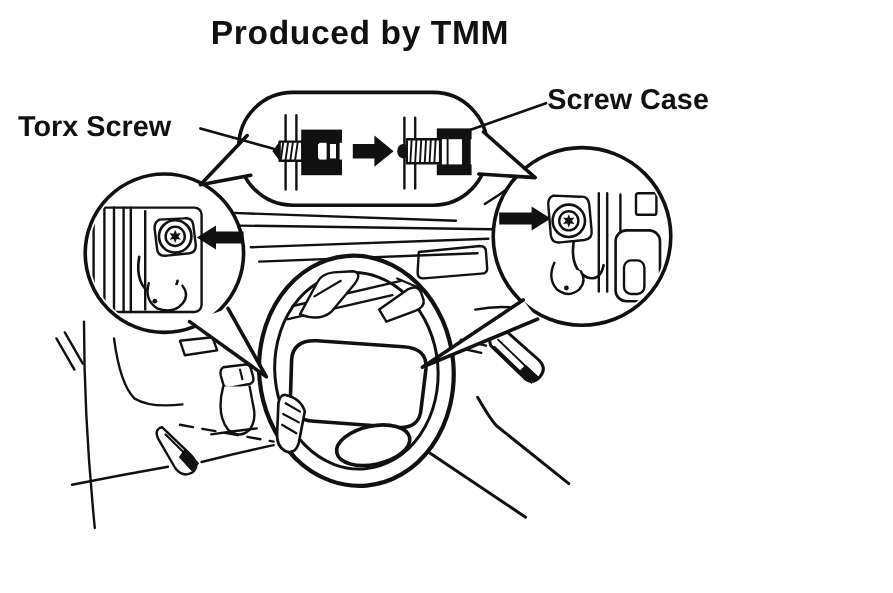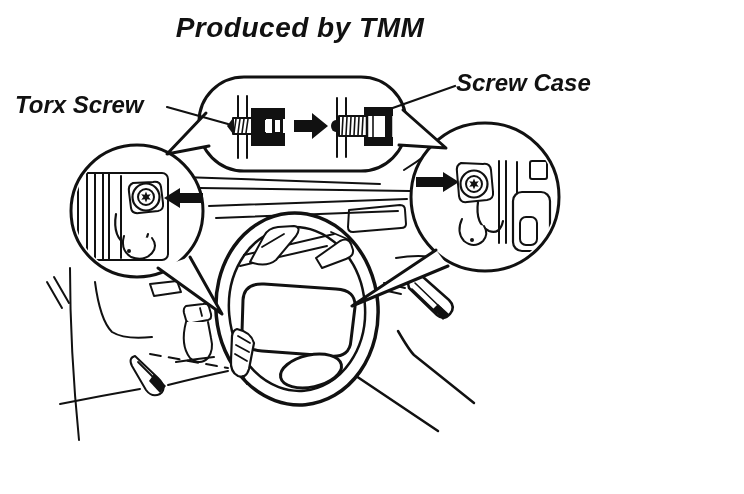--- a/index.html
+++ b/index.html
@@ -1,18 +1,18 @@
 <!DOCTYPE html>
 <html><head>
 <meta charset="utf-8">
 <style>
   html,body{margin:0;padding:0;background:#fff;}
   .page{
     width:744px;height:494px;position:relative;overflow:hidden;
-    background:#fff;font-family:"Liberation Sans", sans-serif;font-style:italic;
+    background:#fff;font-family:"Liberation Sans", sans-serif;
   }
   svg{display:block;width:744px;height:494px;}
   text{font-family:"Liberation Sans", sans-serif;font-weight:bold;}
   .title-text{font-size:28px;letter-spacing:.5px;}
   .label-text{font-size:24px;}
 </style>
 </head>
 <body>
 
 <div class="page">

